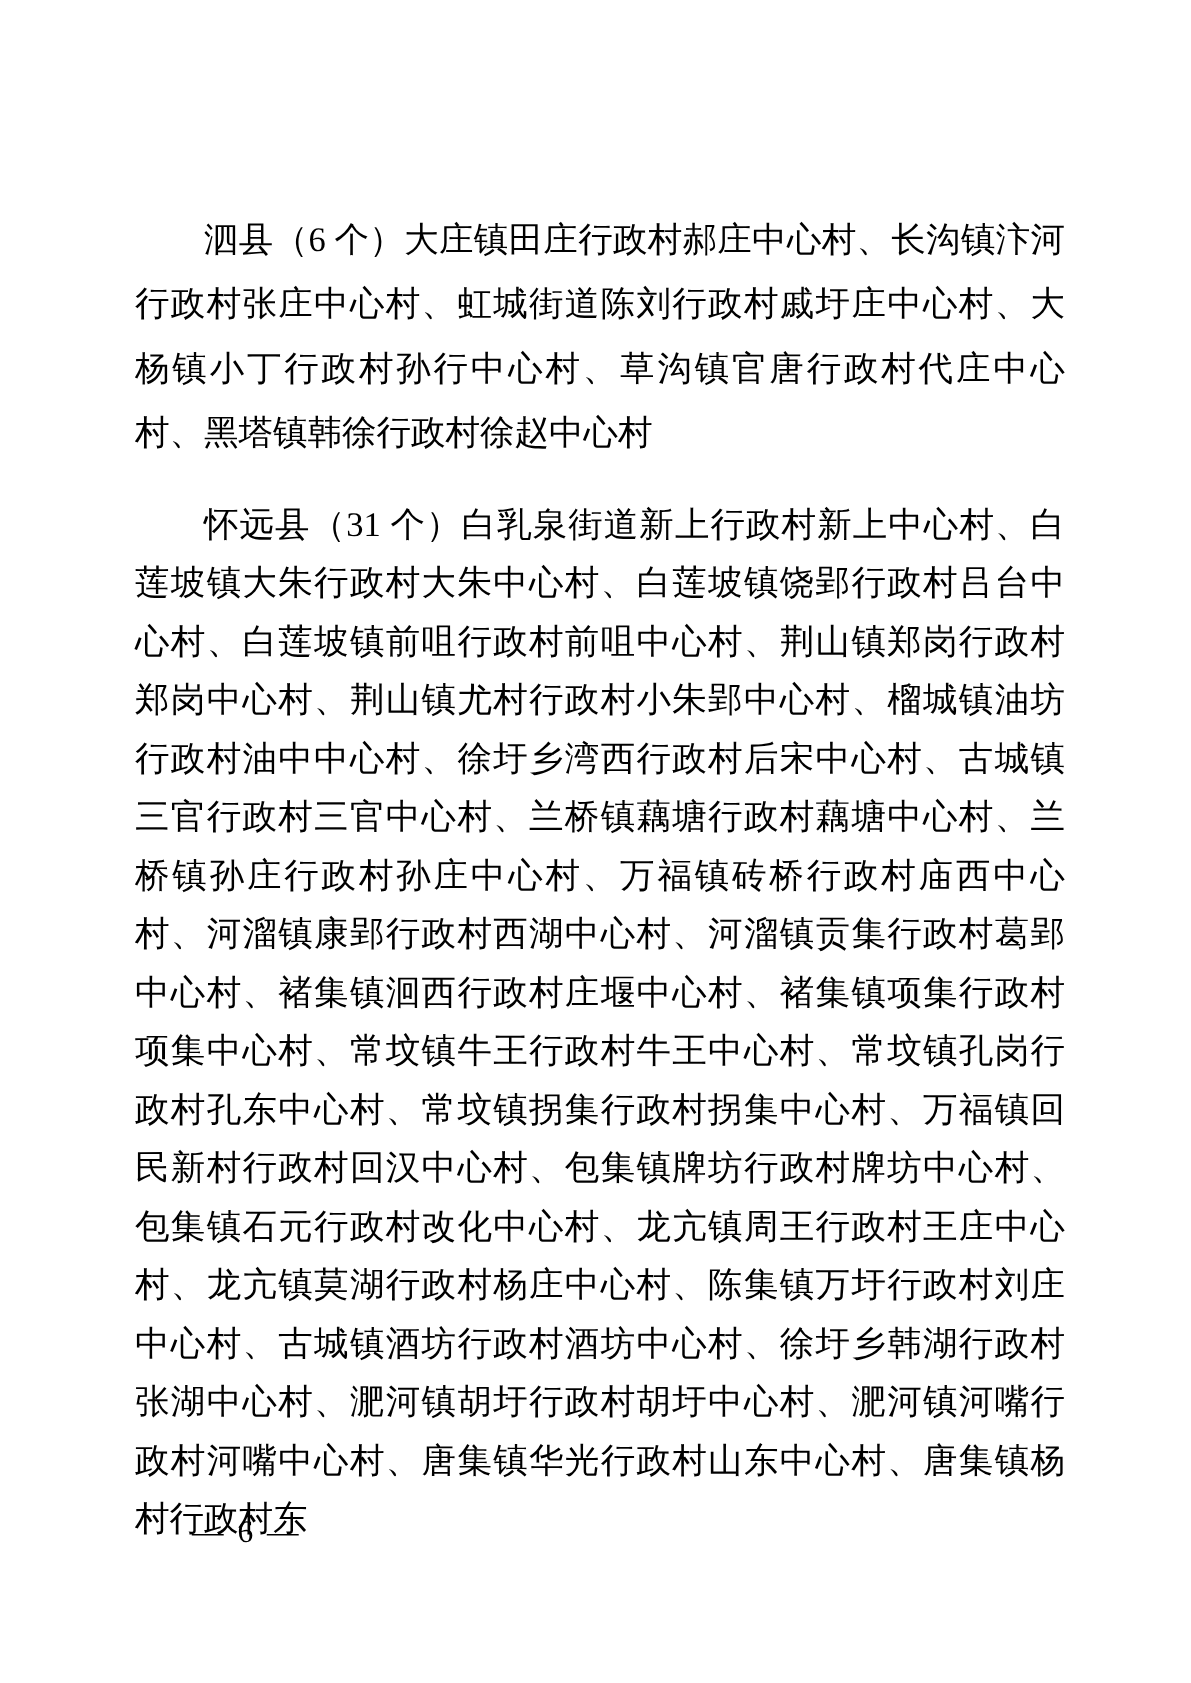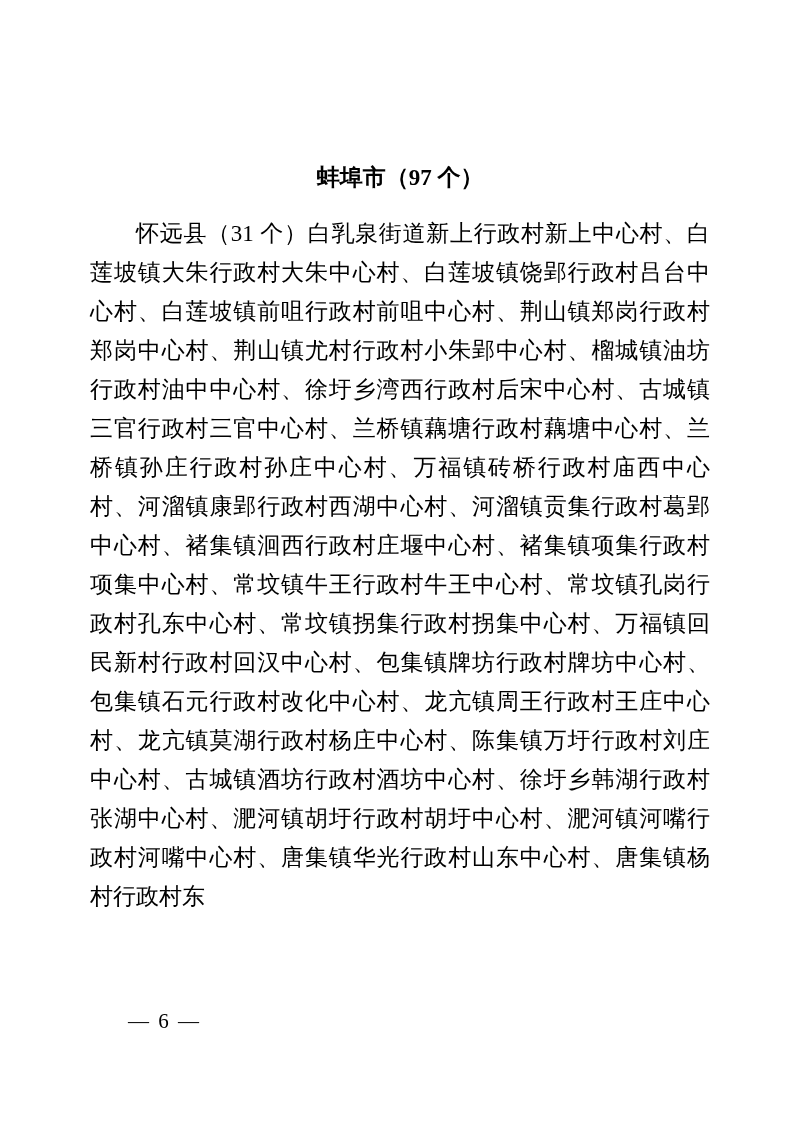--- a/index.html
+++ b/index.html
@@ -50,20 +50,20 @@
     line-height: 26px;
     letter-spacing: 2px;
     color: #000000;
   }
 </style>
 </head>
 <body>
 
 <div class="page">
 
+  <p class="body-para para-sixian">泗县（6 个）大庄镇田庄行政村郝庄中心村、长沟镇汴河行政村张庄中心村、虹城街道陈刘行政村戚圩庄中心村、大杨镇小丁行政村孙行中心村、草沟镇官唐行政村代庄中心村、黑塔镇韩徐行政村徐赵中心村</p>
 
-  <h2 class="section-heading">蚌埠市（97 个）</h2>
 
   <p class="body-para para-huaiyuan">怀远县（31 个）白乳泉街道新上行政村新上中心村、白莲坡镇大朱行政村大朱中心村、白莲坡镇饶郢行政村吕台中心村、白莲坡镇前咀行政村前咀中心村、荆山镇郑岗行政村郑岗中心村、荆山镇尤村行政村小朱郢中心村、榴城镇油坊行政村油中中心村、徐圩乡湾西行政村后宋中心村、古城镇三官行政村三官中心村、兰桥镇藕塘行政村藕塘中心村、兰桥镇孙庄行政村孙庄中心村、万福镇砖桥行政村庙西中心村、河溜镇康郢行政村西湖中心村、河溜镇贡集行政村葛郢中心村、褚集镇洄西行政村庄堰中心村、褚集镇项集行政村项集中心村、常坟镇牛王行政村牛王中心村、常坟镇孔岗行政村孔东中心村、常坟镇拐集行政村拐集中心村、万福镇回民新村行政村回汉中心村、包集镇牌坊行政村牌坊中心村、包集镇石元行政村改化中心村、龙亢镇周王行政村王庄中心村、龙亢镇莫湖行政村杨庄中心村、陈集镇万圩行政村刘庄中心村、古城镇酒坊行政村酒坊中心村、徐圩乡韩湖行政村张湖中心村、淝河镇胡圩行政村胡圩中心村、淝河镇河嘴行政村河嘴中心村、唐集镇华光行政村山东中心村、唐集镇杨村行政村东</p>
 
   <div class="page-number">— 6 —</div>
 
 </div>
 
 </body></html>

